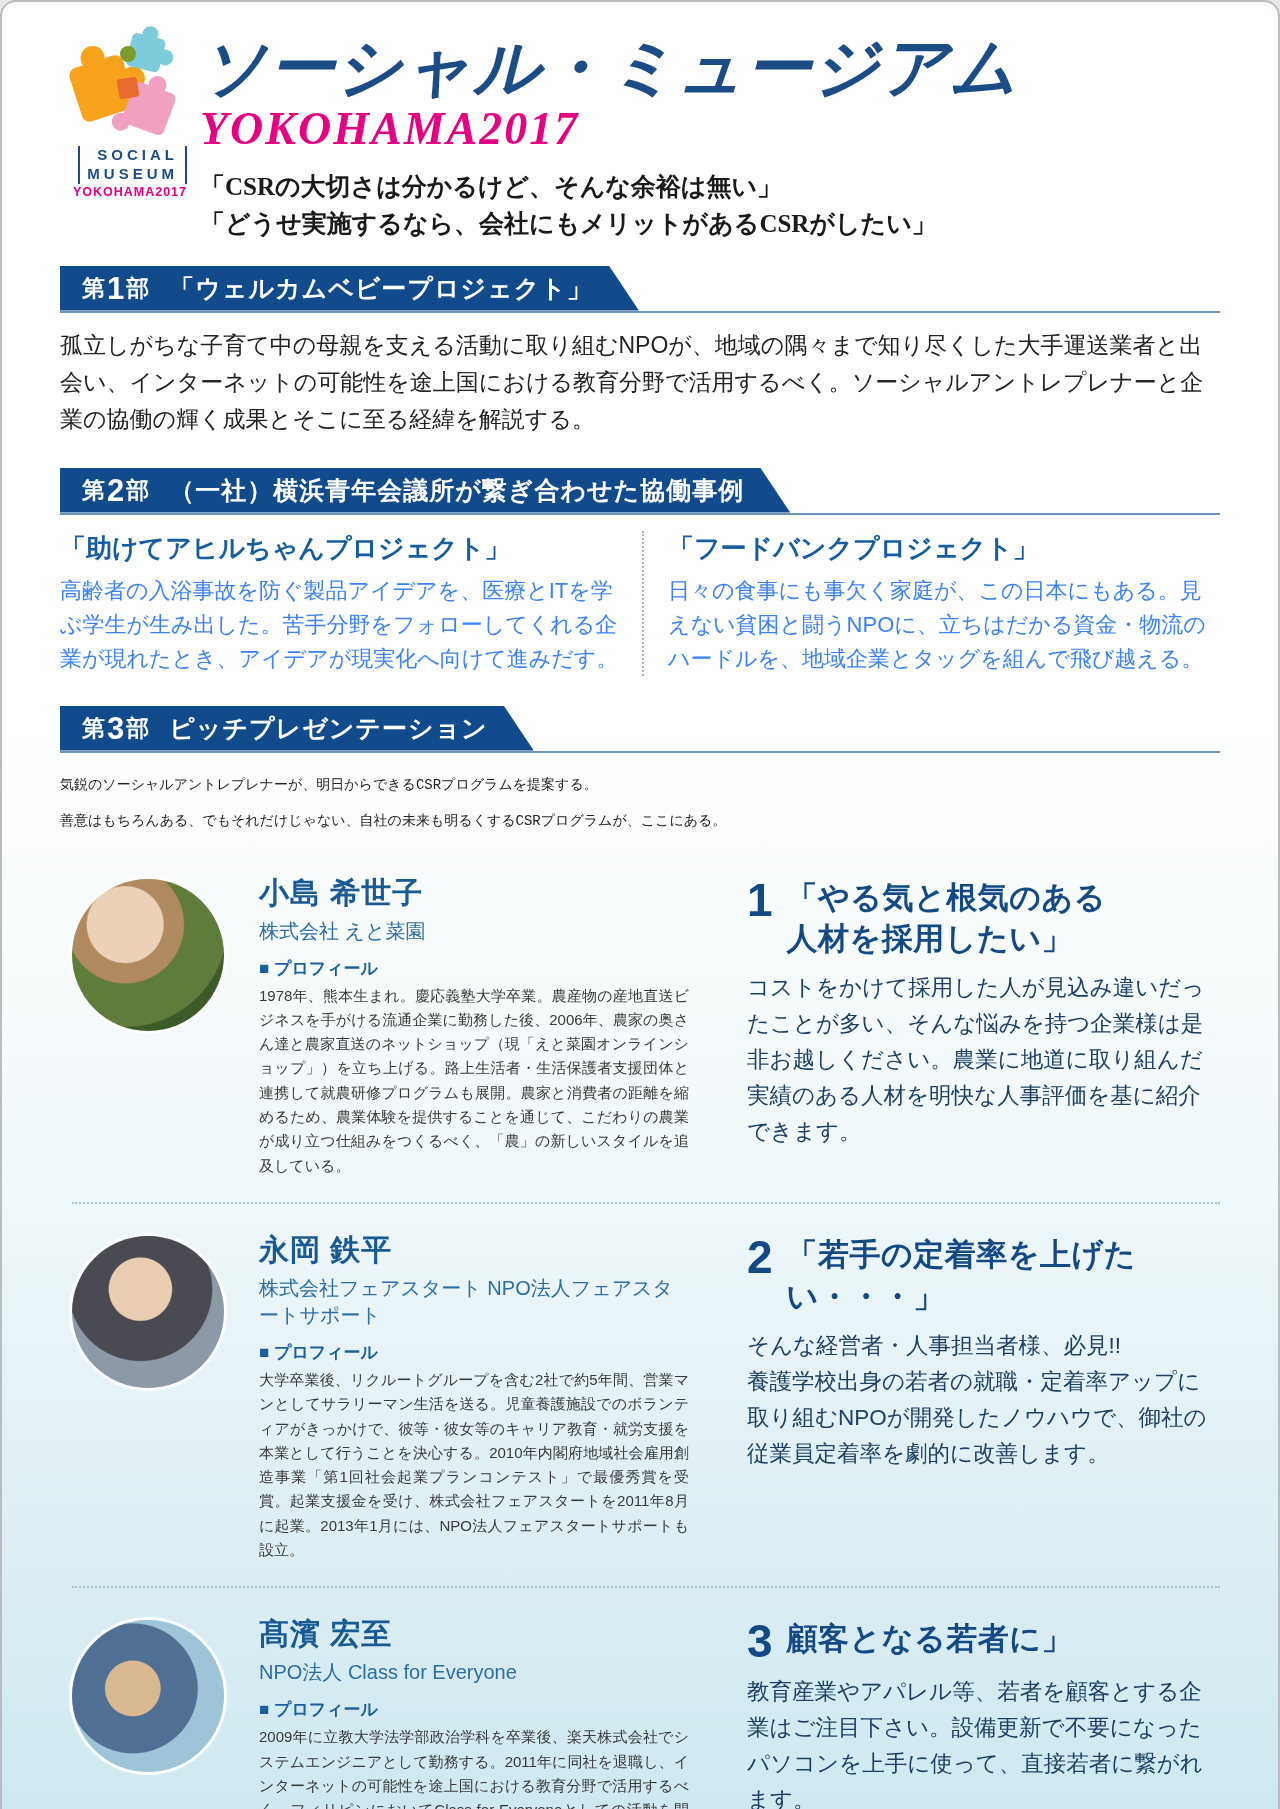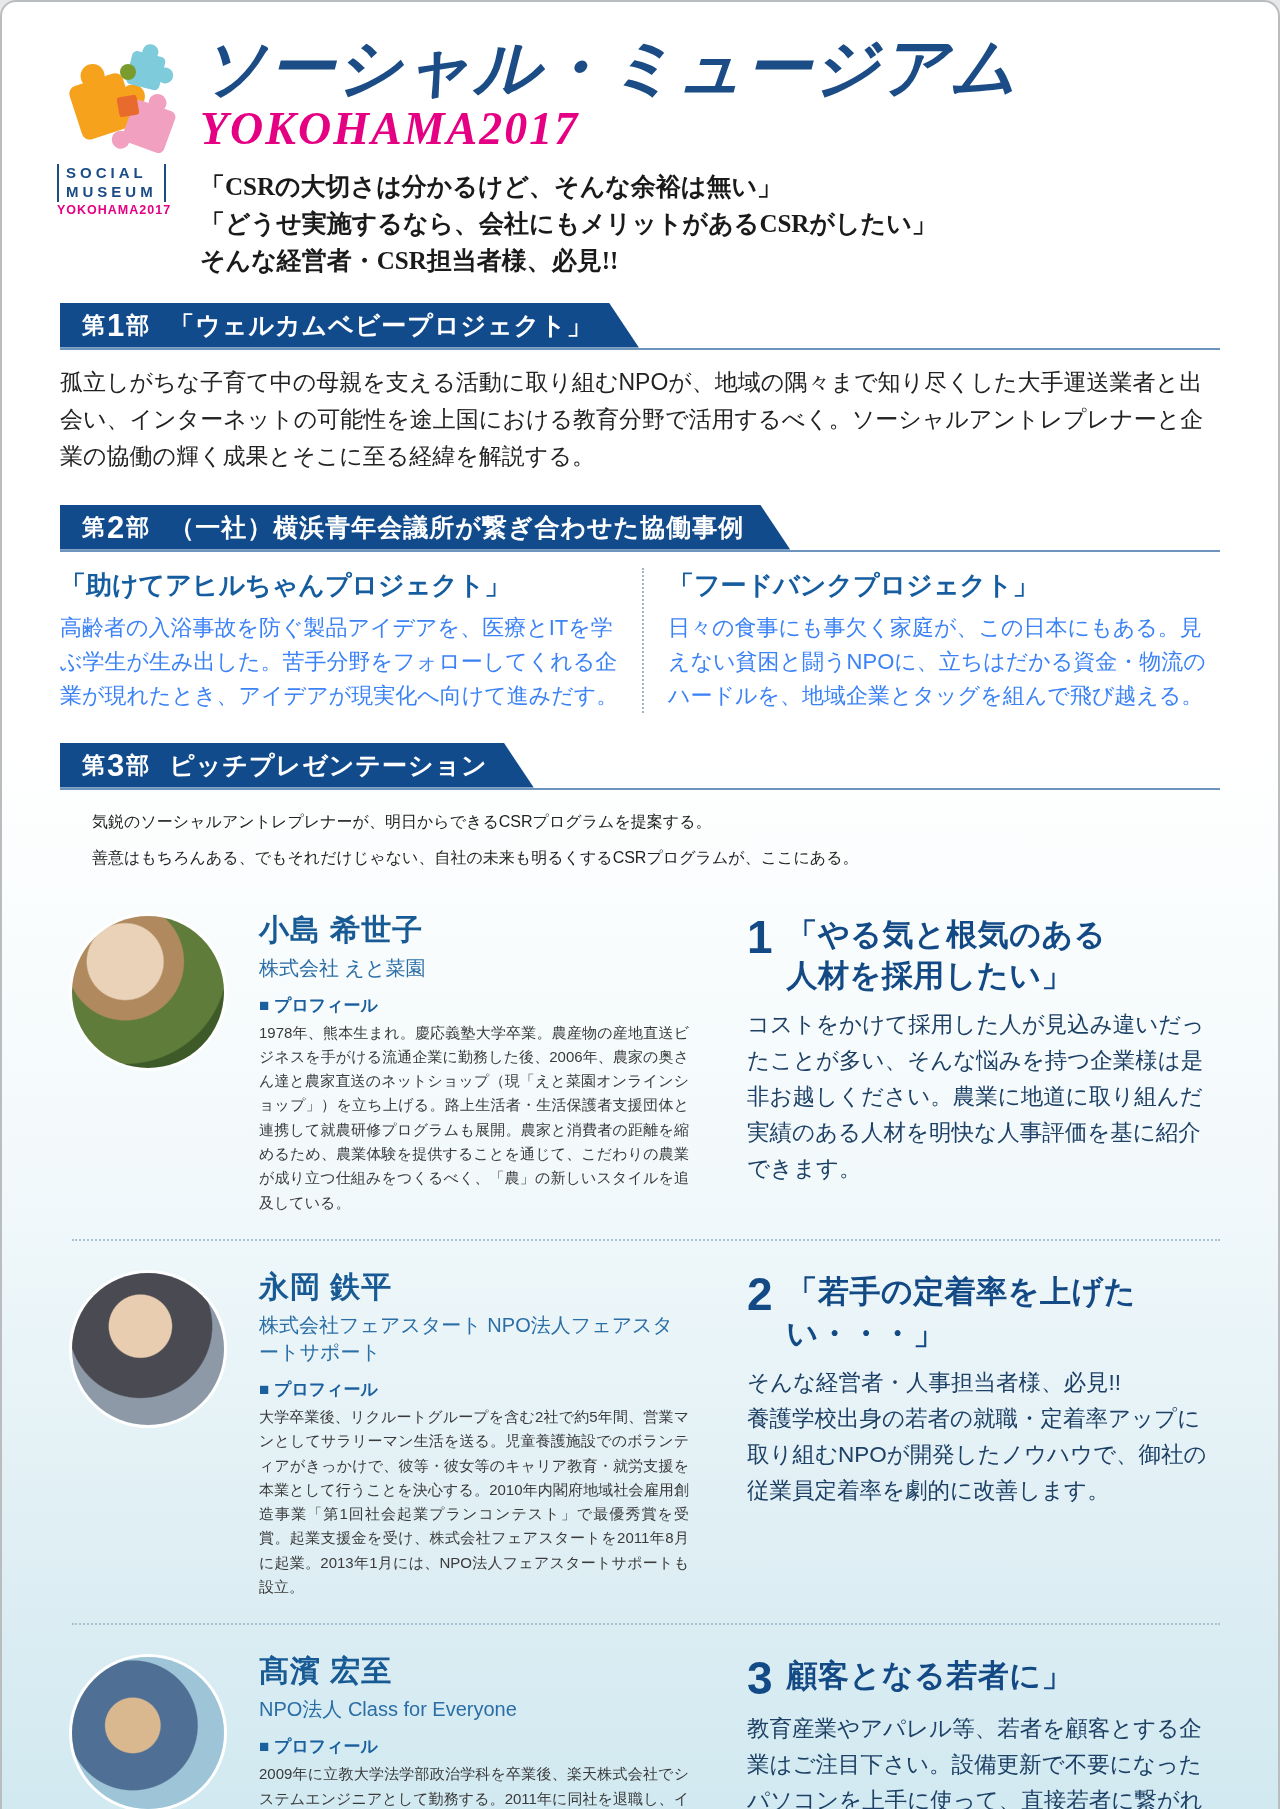--- a/index.html
+++ b/index.html
@@ -3,21 +3,21 @@
 <meta charset="utf-8">
 <style>
   html,body{margin:0;padding:0;background:#e8e8e8;}
   .page{
     position:relative;width:1280px;min-height:1809px;margin:0 auto;
     background:#fff;border:2px solid #b9bdc0;border-radius:16px;overflow:hidden;
     font-family:"Liberation Sans","DejaVu Sans",sans-serif;color:#222;box-sizing:border-box;
   }
   
   .header{position:relative;padding:30px 58px 0 58px;}
-  .logo{position:absolute;left:55px;top:42px;width:130px;text-align:left;}
+  .logo{position:absolute;left:55px;top:24px;width:130px;text-align:right;}
   .logo svg{display:block;margin:0 auto;}
   .logo-word{display:inline-block;border-left:2px solid #1b4c86;border-right:2px solid #1b4c86;
     padding:0 7px;color:#1b4c86;font-weight:bold;font-size:15px;letter-spacing:4px;line-height:1.25;}
   .logo-year{color:#e50083;font-weight:bold;font-size:12.5px;letter-spacing:1px;margin-top:1px;}
   .header-text{margin-left:140px;}
   .main-title{
     font-family:"Liberation Serif","DejaVu Serif",serif;font-style:italic;font-weight:bold;
     color:#1b4c86;font-size:66px;line-height:1.08;letter-spacing:1px;white-space:nowrap;}
   .sub-title{
     font-family:"Liberation Serif","DejaVu Serif",serif;font-style:italic;font-weight:bold;
@@ -36,21 +36,21 @@
   .section-body{margin:14px 58px 0 58px;font-size:23px;line-height:37px;color:#222;}
   
   .cols{display:flex;margin:16px 58px 0 58px;}
   .col-l{width:560px;padding-right:22px;}
   .col-r{flex:1;border-left:2px dotted #9fb4c4;padding-left:24px;}
   .proj-head{color:#155d9e;font-weight:bold;font-size:26px;margin-bottom:8px;}
   .proj-body{font-size:22px;line-height:34px;color:#3b82f6;}
   
   .part3-wrap{margin-top:30px;background:linear-gradient(180deg,#ffffff 0%,#f2f9fb 35%,#dcedf3 70%,#c9e6ef 100%);padding-bottom:14px;}
   .part3-wrap .banner-row{padding-top:0;}
-  .intro{margin:14px 58px 0 90px;font-size:16px;line-height:36px;color:#222;}
+  .intro{margin:14px 58px 0 58px;font-size:14px;line-height:36px;color:#222;font-family:Liberation Mono, monospace;}
   .speaker{display:grid;grid-template-columns:165px 430px 1fr;column-gap:22px;
     padding:26px 58px 24px 70px;}
   .speaker + .speaker{border-top:2px dotted #a8c4d4;margin:0 58px 0 70px;padding-left:0;padding-right:0;}
   .photo{width:152px;height:152px;border-radius:50%;margin-top:6px;box-shadow:0 0 0 3px #fff;}
   .photo.p1{background:radial-gradient(circle at 35% 30%,#e9d2b8 0 26%,#b08a5e 27% 40%,#5f7c3a 41% 70%,#3e5a28 71% 100%);}
   .photo.p2{background:radial-gradient(circle at 45% 35%,#e8cdb0 0 24%,#4a4a52 25% 55%,#8d99a6 56% 100%);}
   .photo.p3{background:radial-gradient(circle at 40% 45%,#d9b890 0 22%,#4f6f94 23% 52%,#9ec4d8 53% 100%);}
   .sp-name{color:#185a94;font-weight:bold;font-size:30px;letter-spacing:1px;}
   .sp-org{color:#2b6ea6;font-size:20px;margin-top:4px;}
   .sp-proflabel{color:#1a5f9e;font-weight:bold;font-size:17px;margin-top:12px;}
@@ -95,21 +95,20 @@
         <div>MUSEUM</div>
       </div>
       <div class="logo-year">YOKOHAMA2017</div>
     </div>
     <div class="header-text">
       <div class="main-title">ソーシャル・ミュージアム</div>
       <div class="sub-title">YOKOHAMA2017</div>
       <div class="quotes">
         <div>「CSRの大切さは分かるけど、そんな余裕は無い」</div>
         <div>「どうせ実施するなら、会社にもメリットがあるCSRがしたい」</div>
-        <div>そんな経営者・CSR担当者様、必見!!</div>
       </div>
     </div>
   </div>
 
   <div class="banner-row" style="margin-top:24px;">
     <div class="banner">
       <span class="pre">第</span>
         <span class="num">1</span>
         <span class="post">部</span>
       <span class="btitle">「ウェルカムベビープロジェクト」</span>

